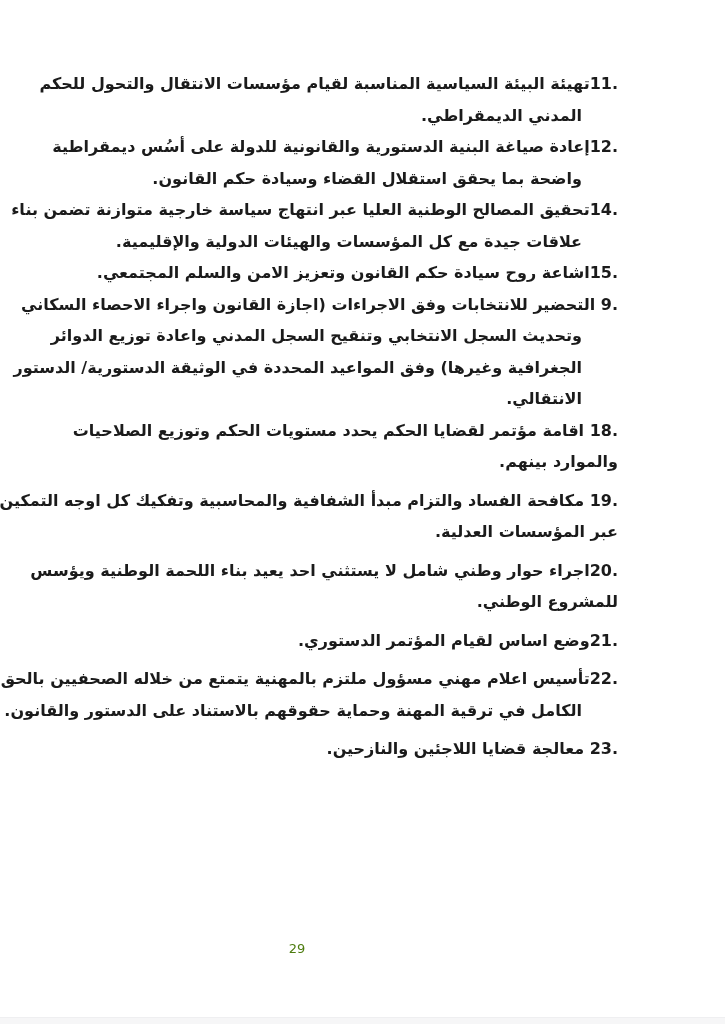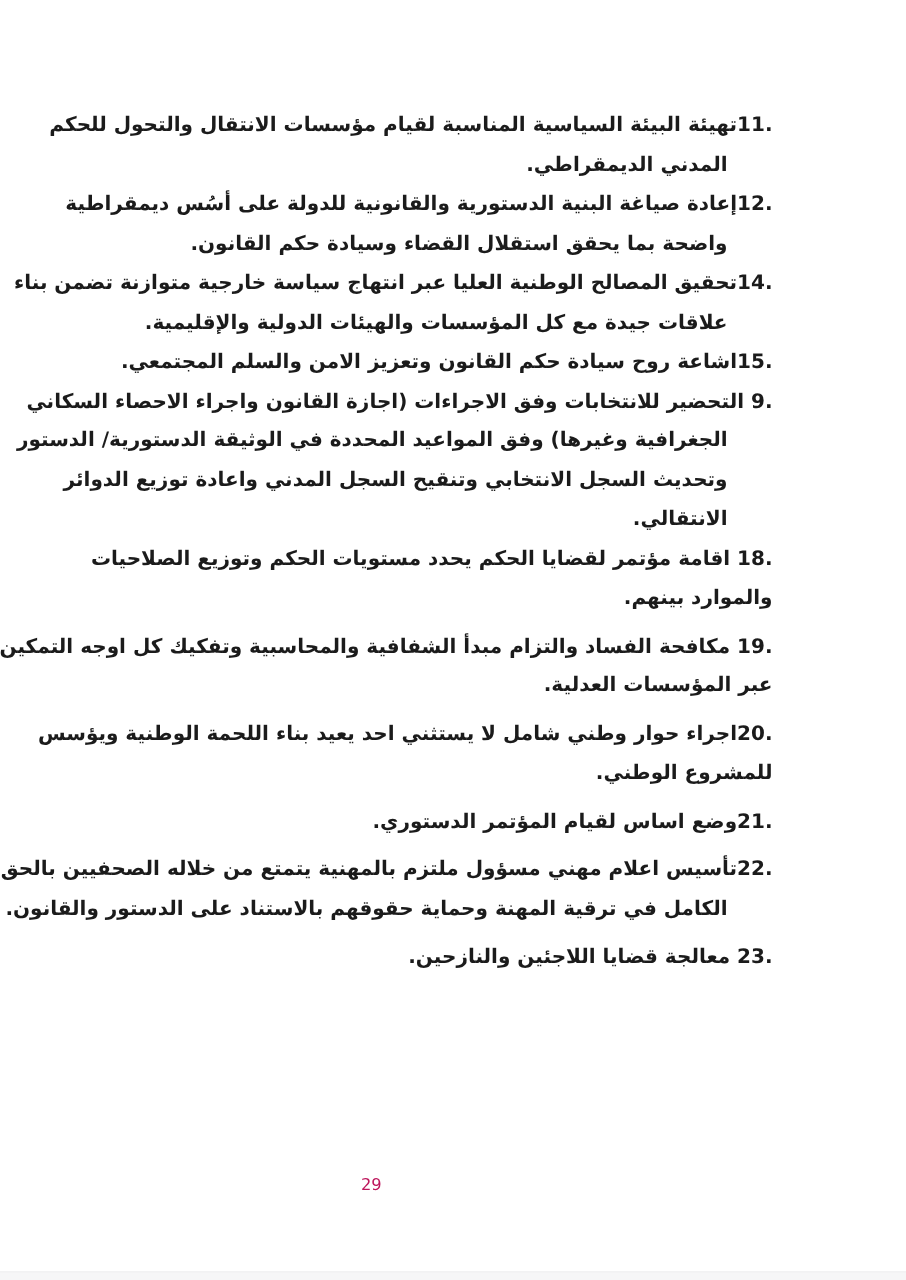--- a/index.html
+++ b/index.html
@@ -24,21 +24,21 @@
   .scan-edge-bottom {
     position: absolute;
     left: 0; right: 0; bottom: 0;
     height: 6px;
     background: #f6f6f7;
     border-top: 1px solid #efeff1;
   }
 
   .items-list {
     position: absolute;
-    top: 84px;
+    top: 68px;
     right: 107px;
     left: 60px;
     direction: rtl;
   }
   .item {
     direction: rtl;
     text-align: right;
     font-size: 16px;
     font-weight: bold;
     padding-right: 36px;       
@@ -73,21 +73,21 @@
     margin-top: 7px;
   }
   .page-number {
     position: absolute;
     top: 941px;
     left: 0;
     width: 594px;
     text-align: center;
     font-size: 13px;
     font-weight: 500;
-    color: #be185d;
+    color: #4d7c0f;
   }
 </style>
 </head>
 <body>
 
 <div class="page">
   <div class="items-list">
       <div class="item">
         <div class="line first"><span class="num" dir="ltr">11.</span>تهيئة البيئة السياسية المناسبة لقيام مؤسسات الانتقال والتحول للحكم</div>
         <div class="line">المدني الديمقراطي.</div>
@@ -100,22 +100,22 @@
       </div>
       <div class="item">
         <div class="line first"><span class="num" dir="ltr">14.</span>تحقيق المصالح الوطنية العليا عبر انتهاج سياسة خارجية متوازنة تضمن بناء</div>
         <div class="line">علاقات جيدة مع كل المؤسسات والهيئات الدولية والإقليمية.</div>
       </div>
       <div class="item">
         <div class="line first"><span class="num" dir="ltr">15.</span>اشاعة روح سيادة حكم القانون وتعزيز الامن والسلم المجتمعي.</div>
       </div>
       <div class="item">
         <div class="line first"><span class="num" dir="ltr">9.</span> التحضير للانتخابات وفق الاجراءات (اجازة القانون واجراء الاحصاء السكاني</div>
+        <div class="line">وتحديث السجل الانتخابي وتنقيح السجل المدني واعادة توزيع الدوائر</div>
         <div class="line">الجغرافية وغيرها) وفق المواعيد المحددة في الوثيقة الدستورية/ الدستور</div>
-        <div class="line">وتحديث السجل الانتخابي وتنقيح السجل المدني واعادة توزيع الدوائر</div>
         <div class="line">الانتقالي.</div>
       </div>
       <div class="item">
         <div class="line first"><span class="num" dir="ltr">18.</span> اقامة مؤتمر لقضايا الحكم يحدد مستويات الحكم وتوزيع الصلاحيات</div>
         <div class="line">والموارد بينهم.</div>
       </div>
       <div class="item">
         <div class="line first"><span class="num" dir="ltr">19.</span> مكافحة الفساد والتزام مبدأ الشفافية والمحاسبية وتفكيك كل اوجه التمكين</div>
         <div class="line">عبر المؤسسات العدلية.</div>
       </div>

